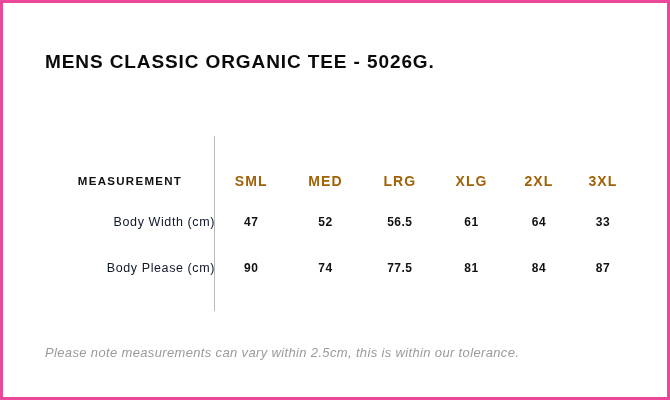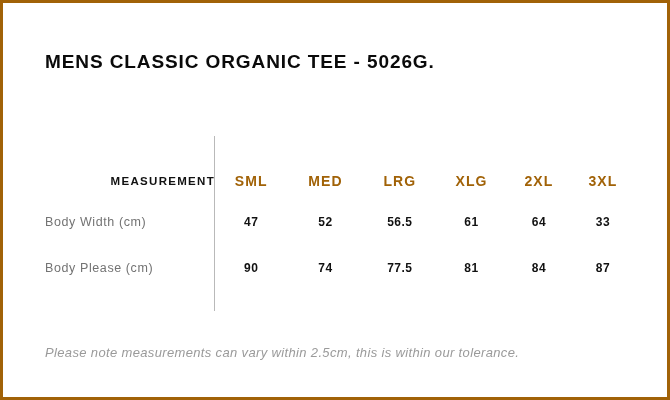--- a/index.html
+++ b/index.html
@@ -9,21 +9,21 @@
   }
   body {
     font-family: "Liberation Sans", sans-serif;
   }
   .page {
     position: relative;
     width: 670px;
     height: 400px;
     background: #ffffff;
     box-sizing: border-box;
-    border: 3px solid #a16207;
+    border: 3px solid #ec4899;
     overflow: hidden;
   }
   .inner {
     position: absolute;
     left: 0; top: 0;
     width: 664px;
     height: 394px;
   }
   .title {
     position: absolute;
@@ -56,42 +56,42 @@
     border: none;
   }
   .col-measure {
     width: 170px;
   }
   .hdr-row th {
     height: 36px;
     vertical-align: middle;
   }
   .hdr-measure {
-    text-align: right;
+    text-align: center;
     font-size: 11.5px;
     font-weight: bold;
     letter-spacing: 1.3px;
     color: #111111;
   }
   .hdr-size {
     text-align: center;
     font-size: 14px;
     font-weight: bold;
     letter-spacing: 1.1px;
     color: #a16207;
   }
   .data-row td {
     height: 46px;
     vertical-align: middle;
   }
   .row-label {
-    text-align: left;
+    text-align: right;
     font-size: 12.5px;
     letter-spacing: 0.6px;
-    color: #737373;
+    color: #0f172a;
   }
   .row-value {
     text-align: center;
     font-size: 12px;
     font-weight: bold;
     letter-spacing: 0.5px;
     color: #111111;
   }
   .note {
     position: absolute;

